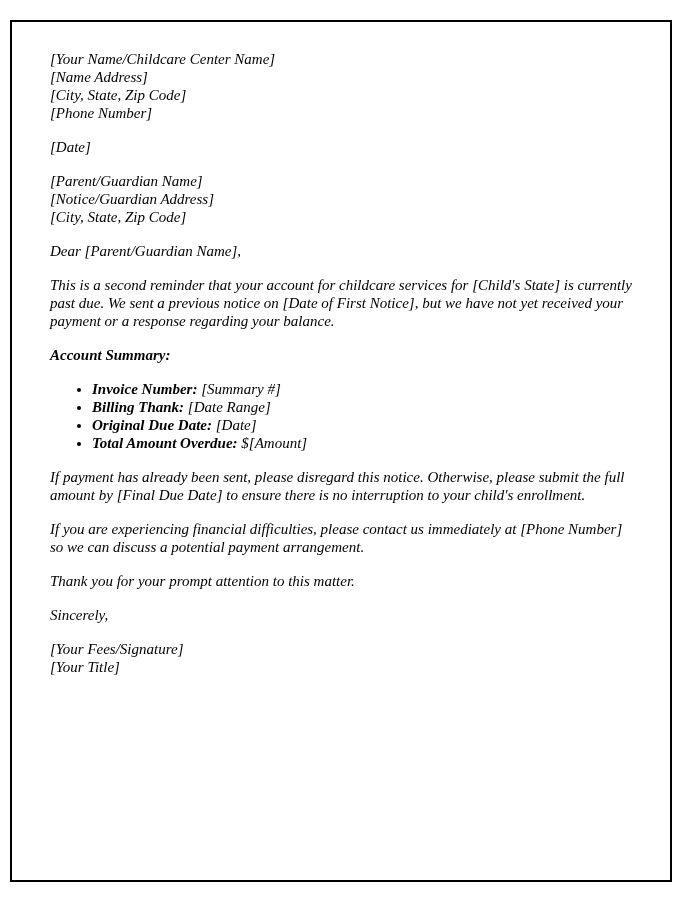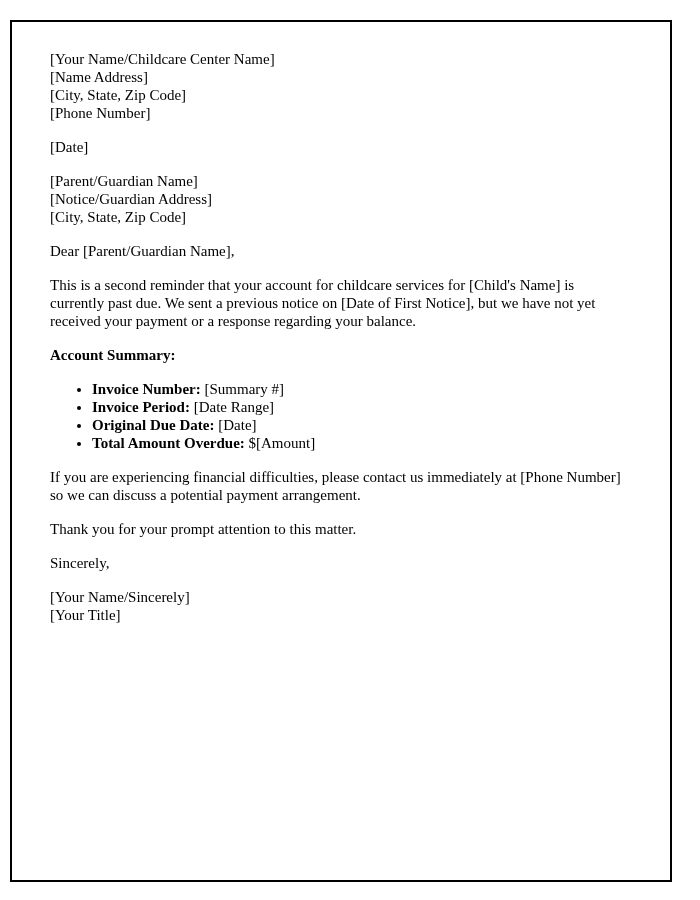--- a/index.html
+++ b/index.html
@@ -18,20 +18,21 @@
     box-sizing: border-box;
     position: absolute;
     left: 10px;
     top: 20px;
     width: 662px;
     height: 862px;
     border: 2px solid #000000;
     background: #ffffff;
     padding: 28px 38px 24px 38px;
     overflow: hidden;
+    font-style: italic;
   }
   .page, .page * {
     font-size: 15px;
     line-height: 18px;
   }
   .block {
     margin: 0 0 16px 0;
   }
   .line {
     display: block;
@@ -69,48 +70,49 @@
 
   <div class="block">
     <span class="line">[Parent/Guardian Name]</span>
     <span class="line">[Notice/Guardian Address]</span>
     <span class="line">[City, State, Zip Code]</span>
   </div>
 
 
   <p class="block">Dear [Parent/Guardian Name],</p>
 
-  <p class="block">This is a second reminder that your account for childcare services for [Child's Name] is currently past due. We sent a previous notice on [Date of First Notice], but we have not yet received your payment or a response regarding your balance.</p>
+  <p class="block">This is a second reminder that your account for childcare services for [Child's State] is currently past due. We sent a previous notice on [Date of First Notice], but we have not yet received your payment or a response regarding your balance.</p>
 
   <p class="block bold">Account Summary:</p>
 
   <ul class="summary-list">
     <li>
       <span class="bold">Invoice Number:</span>
       <span>[Summary #]</span>
     </li>
     <li>
-      <span class="bold">Invoice Period:</span>
+      <span class="bold">Billing Thank:</span>
       <span>[Date Range]</span>
     </li>
     <li>
       <span class="bold">Original Due Date:</span>
       <span>[Date]</span>
     </li>
     <li>
       <span class="bold">Total Amount Overdue:</span>
       <span>$[Amount]</span>
     </li>
   </ul>
 
+  <p class="block">If payment has already been sent, please disregard this notice. Otherwise, please submit the full amount by [Final Due Date] to ensure there is no interruption to your child's enrollment.</p>
 
   <p class="block">If you are experiencing financial difficulties, please contact us immediately at [Phone Number] so we can discuss a potential payment arrangement.</p>
 
   <p class="block">Thank you for your prompt attention to this matter.</p>
 
   <p class="block">Sincerely,</p>
 
   <div class="block">
-    <span class="line">[Your Name/Sincerely]</span>
+    <span class="line">[Your Fees/Signature]</span>
     <span class="line">[Your Title]</span>
   </div>
 
 </div>
 
 </body></html>

